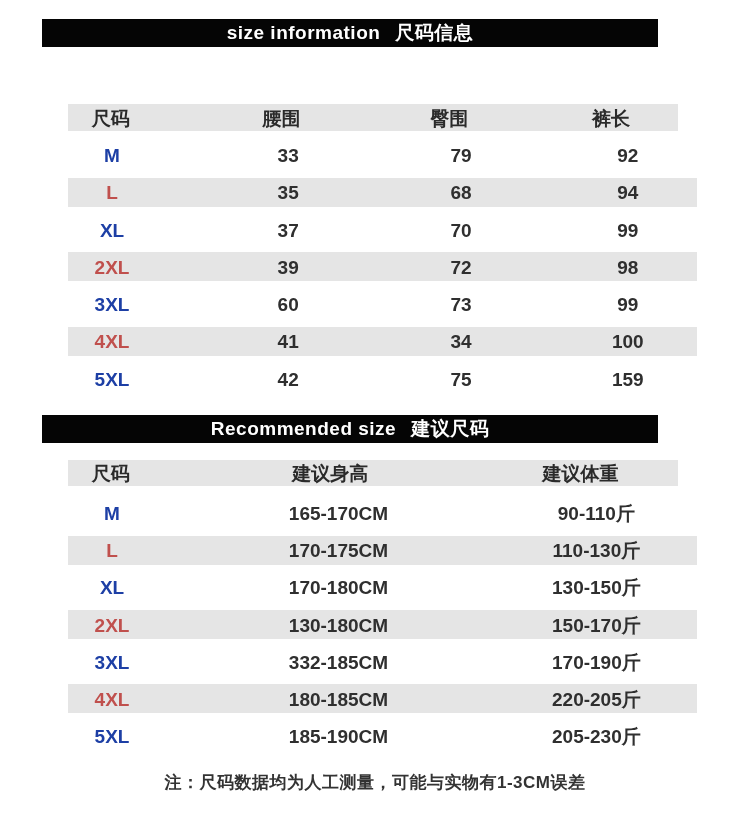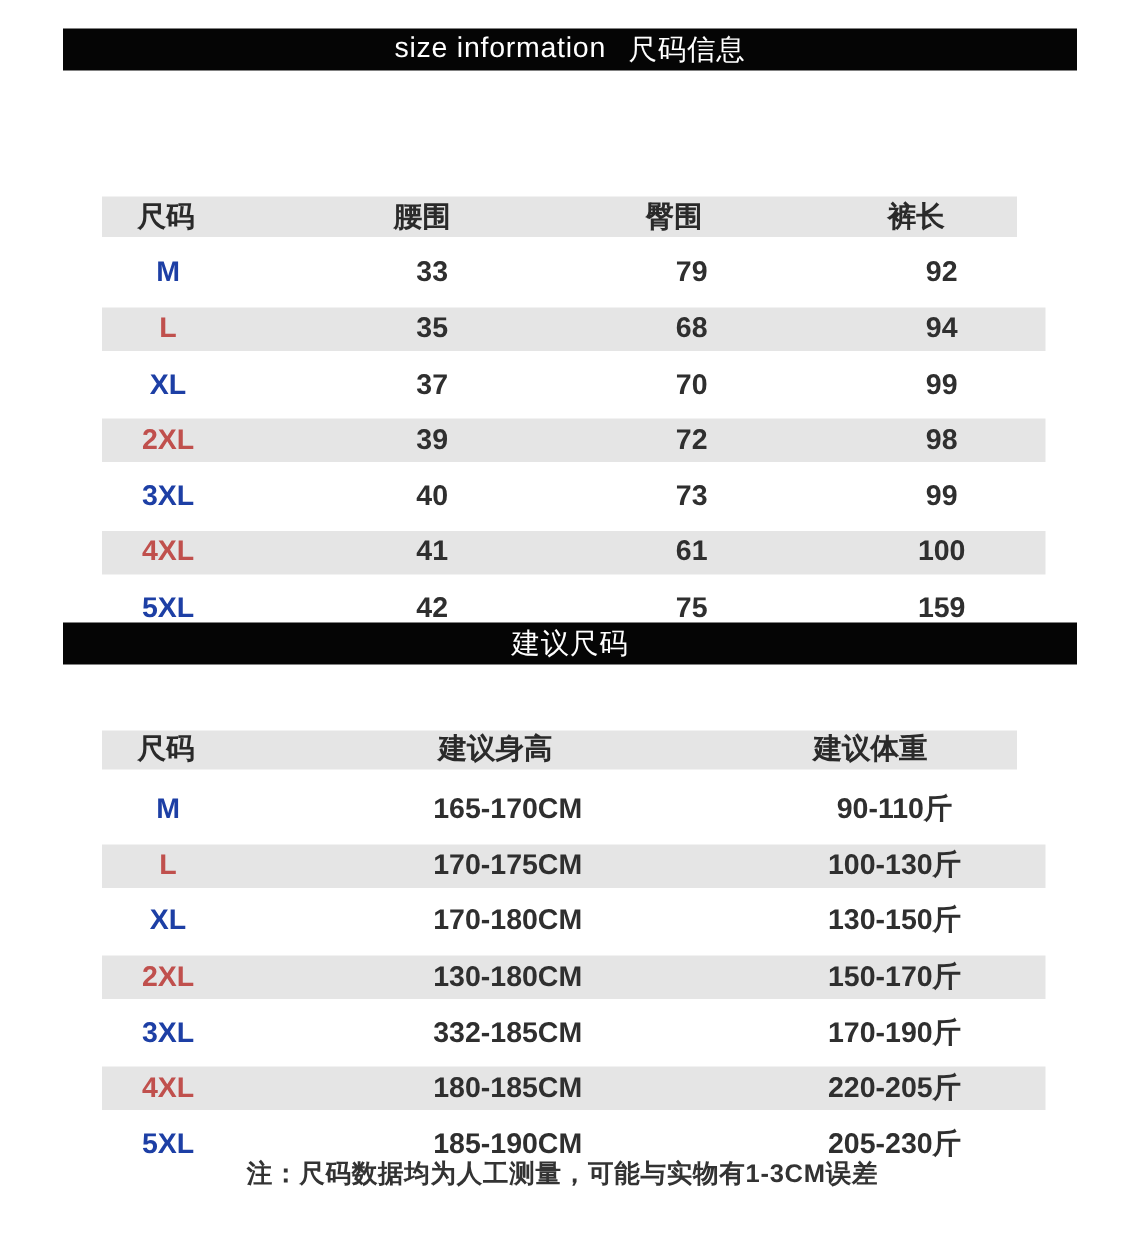--- a/index.html
+++ b/index.html
@@ -11,29 +11,29 @@
     --text:#2f2f2f;
   }
   *{box-sizing:border-box;}
   html,body{margin:0;padding:0;}
   body{
     width:750px;height:829px;position:relative;background:#ffffff;
     font-family:"Liberation Sans","DejaVu Sans",sans-serif;color:var(--text);
     overflow:hidden;
   }
   .banner{
-    position:absolute;left:42px;width:676px;height:28px;
+    position:absolute;left:42px;width:616px;height:28px;
     background:var(--banner-bg);color:var(--banner-text);
     display:flex;align-items:center;justify-content:center;
-    font-weight:normal;font-size:19px;letter-spacing:0.5px;text-align:center;
+    font-weight:bold;font-size:19px;letter-spacing:0.5px;text-align:center;
   }
   #banner1{top:19px;}
   #banner2{top:415px;}
   .banner .en{margin-right:15px;}
-  .table{position:absolute;left:68px;width:629px;margin-top:27px;}
+  .table{position:absolute;left:68px;width:629px;}
   #table1{top:104px;}
   #table2{top:460px;}
   .thead{
     position:relative;height:27px;width:610px;
     background:var(--row-shade);
     font-weight:bold;font-size:19px;color:#2a2a2a;
   }
   #table2 .thead{height:26px;}
   .tbody{display:flex;flex-direction:column;gap:8.3px;margin-top:9.5px;}
   #table2 .tbody{margin-top:12.5px;gap:8.2px;}
@@ -93,59 +93,60 @@
       <span class="cell c3">99</span>
     </div>
     <div class="trow">
       <span class="cell c0 size">2XL</span>
       <span class="cell c1">39</span>
       <span class="cell c2">72</span>
       <span class="cell c3">98</span>
     </div>
     <div class="trow">
       <span class="cell c0 size">3XL</span>
-      <span class="cell c1">40</span>
+      <span class="cell c1">60</span>
       <span class="cell c2">73</span>
       <span class="cell c3">99</span>
     </div>
     <div class="trow">
       <span class="cell c0 size">4XL</span>
       <span class="cell c1">41</span>
-      <span class="cell c2">61</span>
+      <span class="cell c2">34</span>
       <span class="cell c3">100</span>
     </div>
     <div class="trow">
       <span class="cell c0 size">5XL</span>
       <span class="cell c1">42</span>
       <span class="cell c2">75</span>
       <span class="cell c3">159</span>
     </div>
   </div>
 </div>
 
 <div class="banner" id="banner2">
+  <span class="en">Recommended size</span>
   <span class="zh">建议尺码</span>
 </div>
 
 <div class="table t2" id="table2">
   <div class="thead">
     <span class="cell c0">尺码</span>
     <span class="cell c1">建议身高</span>
     <span class="cell c2">建议体重</span>
   </div>
   <div class="tbody">
     <div class="trow">
       <span class="cell c0 size">M</span>
       <span class="cell c1">165-170CM</span>
       <span class="cell c2">90-110斤</span>
     </div>
     <div class="trow">
       <span class="cell c0 size">L</span>
       <span class="cell c1">170-175CM</span>
-      <span class="cell c2">100-130斤</span>
+      <span class="cell c2">110-130斤</span>
     </div>
     <div class="trow">
       <span class="cell c0 size">XL</span>
       <span class="cell c1">170-180CM</span>
       <span class="cell c2">130-150斤</span>
     </div>
     <div class="trow">
       <span class="cell c0 size">2XL</span>
       <span class="cell c1">130-180CM</span>
       <span class="cell c2">150-170斤</span>

